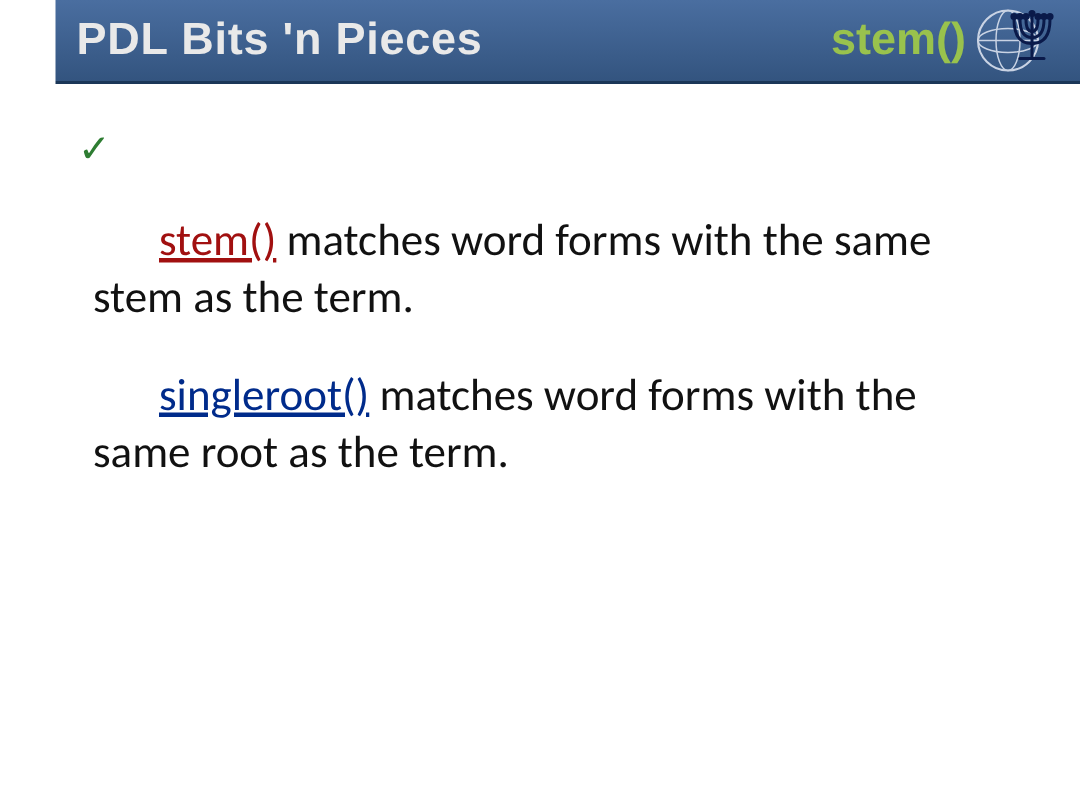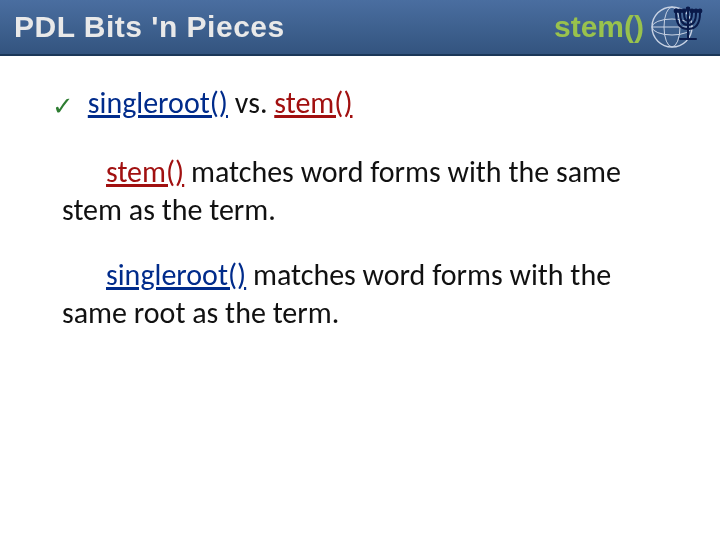--- a/index.html
+++ b/index.html
@@ -7,20 +7,21 @@
   .slide { width: 720px; height: 540px; position: relative; background: #fff; }
   .header {
     height: 56px;
     background: linear-gradient(to bottom, #4a6ea0 0%, #33547f 100%);
     border-bottom: 2px solid #1b3758;
     display: flex;
     align-items: center;
     justify-content: space-between;
     padding: 0 14px 0 14px;
     position: relative;
+    margin-left: 37px;
   }
   .header-title {
     font-size: 30px;
     font-weight: 700;
     color: #e9e9e9;
     font-family: Arial, sans-serif;
     letter-spacing: 0.5px;
   }
   .header-right {
     display: flex;
@@ -103,23 +104,20 @@
           </g>
         </svg>
       </div>
     </div>
   </div>
 
   <div class="body">
 
     <div class="bullet-row">
       <span class="check">✓</span>
-      <span class="bullet-text">
-        <span class="func-sr">singleroot()</span><span> vs. </span><span class="func-st">stem()</span>
-      </span>
     </div>
 
     <p class="para">
       <span class="func-st">stem()</span><span> matches word forms with the same stem as the term.</span>
     </p>
 
     <p class="para">
       <span class="func-sr">singleroot()</span><span> matches word forms with the same root as the term.</span>
     </p>
 

